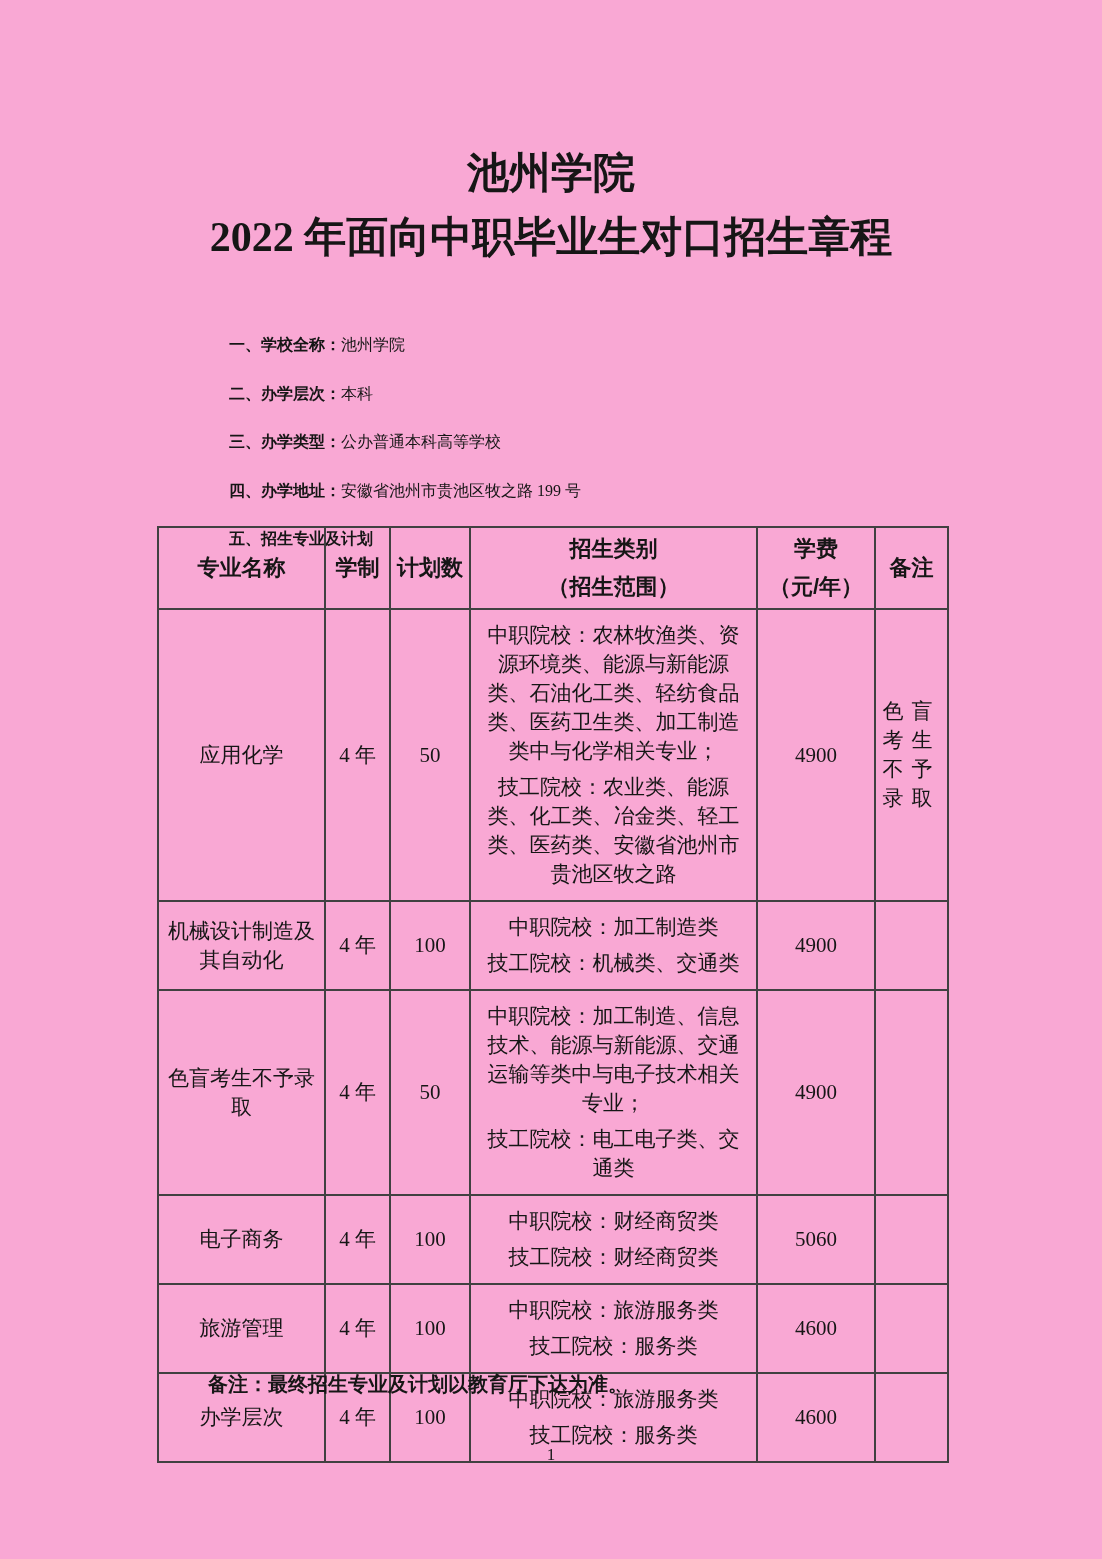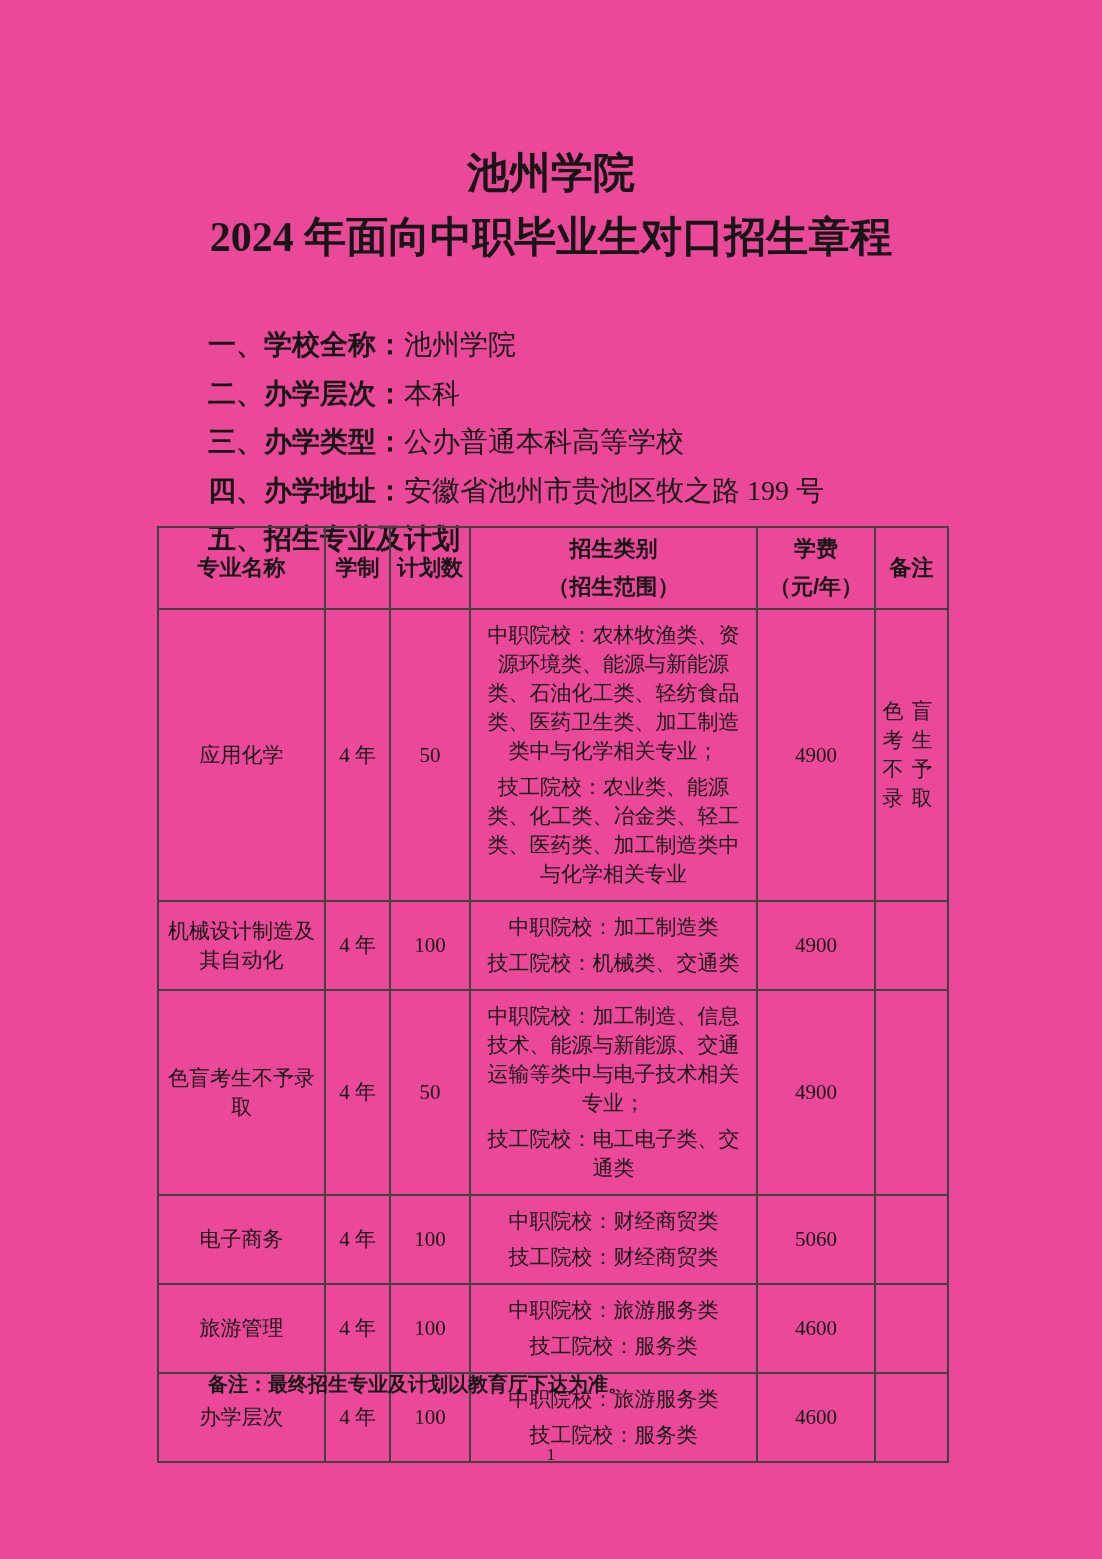--- a/index.html
+++ b/index.html
@@ -2,35 +2,35 @@
 <html><head>
 <meta charset="utf-8">
 <style>
   * { box-sizing: border-box; margin: 0; padding: 0; }
   html, body { background: #e8e8e8; }
   .page {
     position: relative;
     width: 1102px;
     height: 1559px;
     margin: 0 auto;
-    background: #ec4899;
+    background: #f9a8d4;
     font-family: "Liberation Serif", "DejaVu Serif", serif;
     color: #161616;
     overflow: hidden;
   }
   
   .title-block { position: absolute; top: 146px; left: 0; width: 100%; text-align: center; }
   .doc-title {
     font-size: 42px; font-weight: bold; line-height: 54px;
     font-family: "Liberation Serif", "DejaVu Serif", serif;
   }
   .doc-subtitle { margin-top: 10px; }
   
   .info-list { position: absolute; top: 331px; left: 208px; }
-  .info-item { font-size: 28px; line-height: 27px; margin-bottom: 21.5px; white-space: nowrap; }
+  .info-item { font-size: 16px; line-height: 27px; margin-bottom: 21.5px; white-space: nowrap; margin-left: 21px; }
   .info-label {
     font-weight: bold;
     font-family: "Liberation Sans", "DejaVu Sans", sans-serif;
   }
   .info-value { font-family: "Liberation Serif", "DejaVu Serif", serif; }
   
   table.admission {
     position: absolute; left: 157px; top: 526px;
     width: 790px; table-layout: fixed; border-collapse: collapse;
   }
@@ -68,21 +68,21 @@
     text-align: center; font-size: 17px;
   }
 </style>
 </head>
 <body>
 
 <div class="page">
 
   <div class="title-block">
     <div class="doc-title">池州学院</div>
-    <div class="doc-title doc-subtitle">2024 年面向中职毕业生对口招生章程</div>
+    <div class="doc-title doc-subtitle">2022 年面向中职毕业生对口招生章程</div>
   </div>
 
   <div class="info-list">
     <div class="info-item">
       <span class="info-label">一、学校全称：</span><span class="info-value">池州学院</span>
     </div>
     <div class="info-item">
       <span class="info-label">二、办学层次：</span><span class="info-value">本科</span>
     </div>
     <div class="info-item">
@@ -119,21 +119,21 @@
         <div class="th-line2">（元/年）</div>
       </th>
       <th>备注</th>
     </tr>
     <tr class="tr-0">
       <td class="major-cell">应用化学</td>
       <td>4 年</td>
       <td>50</td>
       <td class="cat-cell">
         <p>中职院校：农林牧渔类、资源环境类、能源与新能源类、石油化工类、轻纺食品类、医药卫生类、加工制造类中与化学相关专业；</p>
-        <p>技工院校：农业类、能源类、化工类、冶金类、轻工类、医药类、加工制造类中与化学相关专业</p>
+        <p>技工院校：农业类、能源类、化工类、冶金类、轻工类、医药类、安徽省池州市贵池区牧之路</p>
       </td>
       <td>4900</td>
       <td class="remark-cell">色盲考生不予录取</td>
     </tr>
     <tr class="tr-1">
       <td class="major-cell">机械设计制造及其自动化</td>
       <td>4 年</td>
       <td>100</td>
       <td class="cat-cell">
         <p>中职院校：加工制造类</p>

